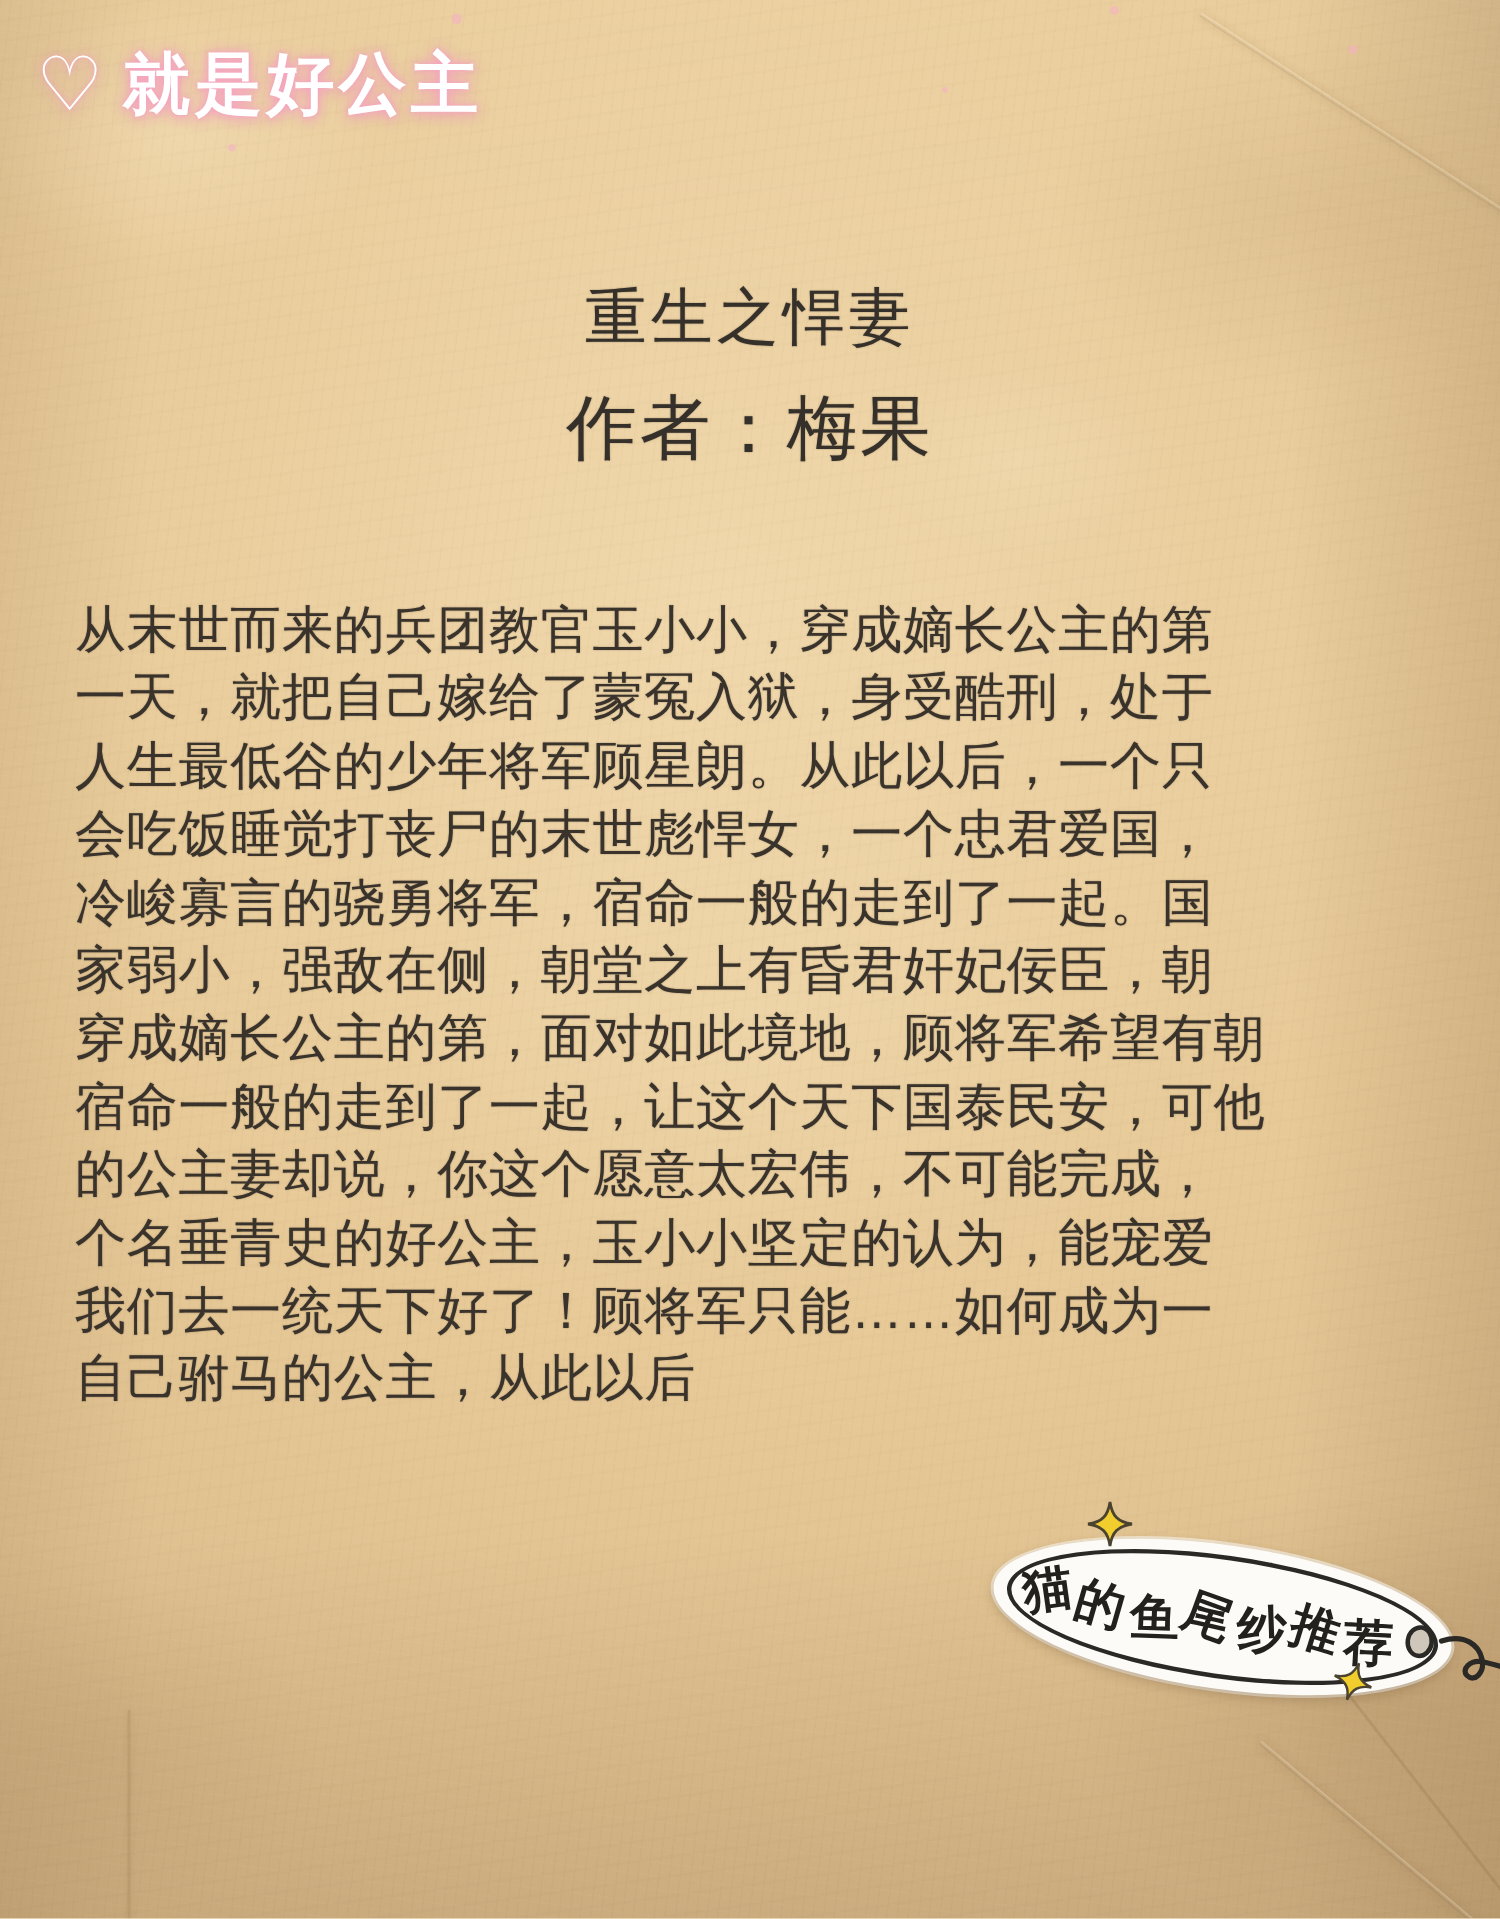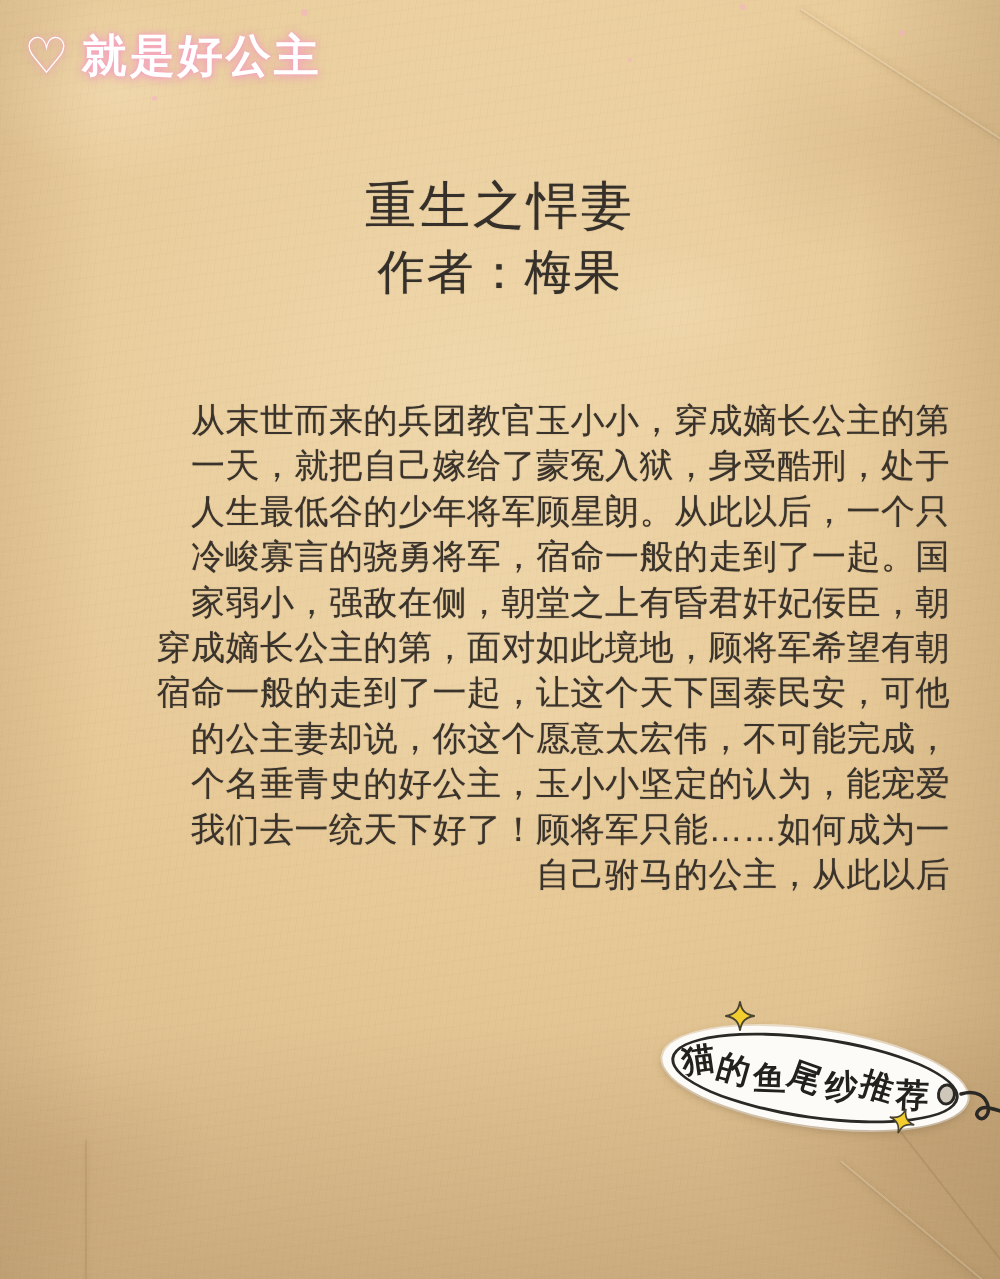--- a/index.html
+++ b/index.html
@@ -68,32 +68,33 @@
     text-shadow:0 0 9px rgba(247,160,195,.95), 0 0 3px rgba(247,160,195,.85), 0 3px 8px rgba(240,150,190,.5);
   }
   .watermark .heart{font-size:50px;font-weight:normal;line-height:1;}
 
   
   .title-block{
     position:absolute;top:172px;left:0;width:100%;
     text-align:center;color:#36302a;
   }
   .book-title{
-    font-size:51px;font-weight:500;letter-spacing:3px;
+    font-size:41px;font-weight:500;letter-spacing:3px;
     text-shadow:0 0 1px rgba(54,48,42,.55);
+    margin-top:12px;
   }
   .book-author{
-    font-size:47px;font-weight:500;letter-spacing:2px;
+    font-size:47px;font-weight:500;letter-spacing:2px;margin-top:15px;
     text-shadow:0 0 1px rgba(54,48,42,.55);
   }
 
   
   .synopsis{
     position:absolute;top:398px;left:50px;right:50px;
-    text-align:right;
+    text-align:left;
     font-size:34px;line-height:45.4px;font-weight:500;
     color:#3a332b;letter-spacing:.5px;
     text-shadow:0 0 1px rgba(58,51,43,.55);
   }
 
   
   .badge{position:absolute;left:650px;top:985px;width:350px;height:195px;}
   .badge-oval{
     position:absolute;left:11px;top:45px;width:308px;height:96px;
     background:#fcfbf7;border-radius:50%;
@@ -151,20 +152,21 @@
 
   <div class="title-block">
     <div class="book-title">重生之悍妻</div>
     <div class="book-author">作者：梅果</div>
   </div>
 
   <div class="synopsis">
     <div>从末世而来的兵团教官玉小小，穿成嫡长公主的第</div>
     <div>一天，就把自己嫁给了蒙冤入狱，身受酷刑，处于</div>
     <div>人生最低谷的少年将军顾星朗。从此以后，一个只</div>
+    <div>会吃饭睡觉打丧尸的末世彪悍女，一个忠君爱国，</div>
     <div>冷峻寡言的骁勇将军，宿命一般的走到了一起。国</div>
     <div>家弱小，强敌在侧，朝堂之上有昏君奸妃佞臣，朝</div>
     <div>穿成嫡长公主的第，面对如此境地，顾将军希望有朝</div>
     <div>宿命一般的走到了一起，让这个天下国泰民安，可他</div>
     <div>的公主妻却说，你这个愿意太宏伟，不可能完成，</div>
     <div>个名垂青史的好公主，玉小小坚定的认为，能宠爱</div>
     <div>我们去一统天下好了！顾将军只能……如何成为一</div>
     <div>自己驸马的公主，从此以后</div>
   </div>
 

